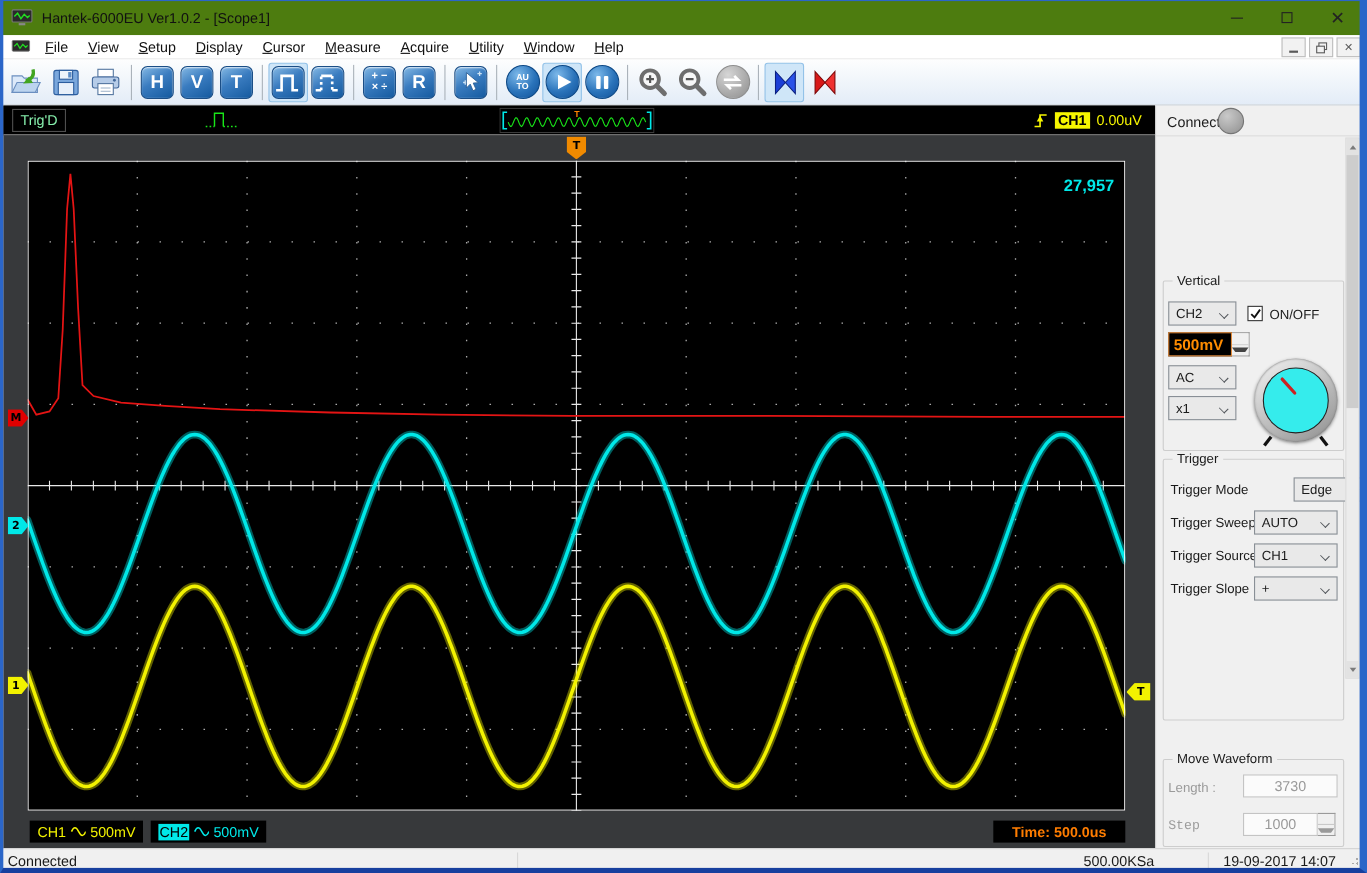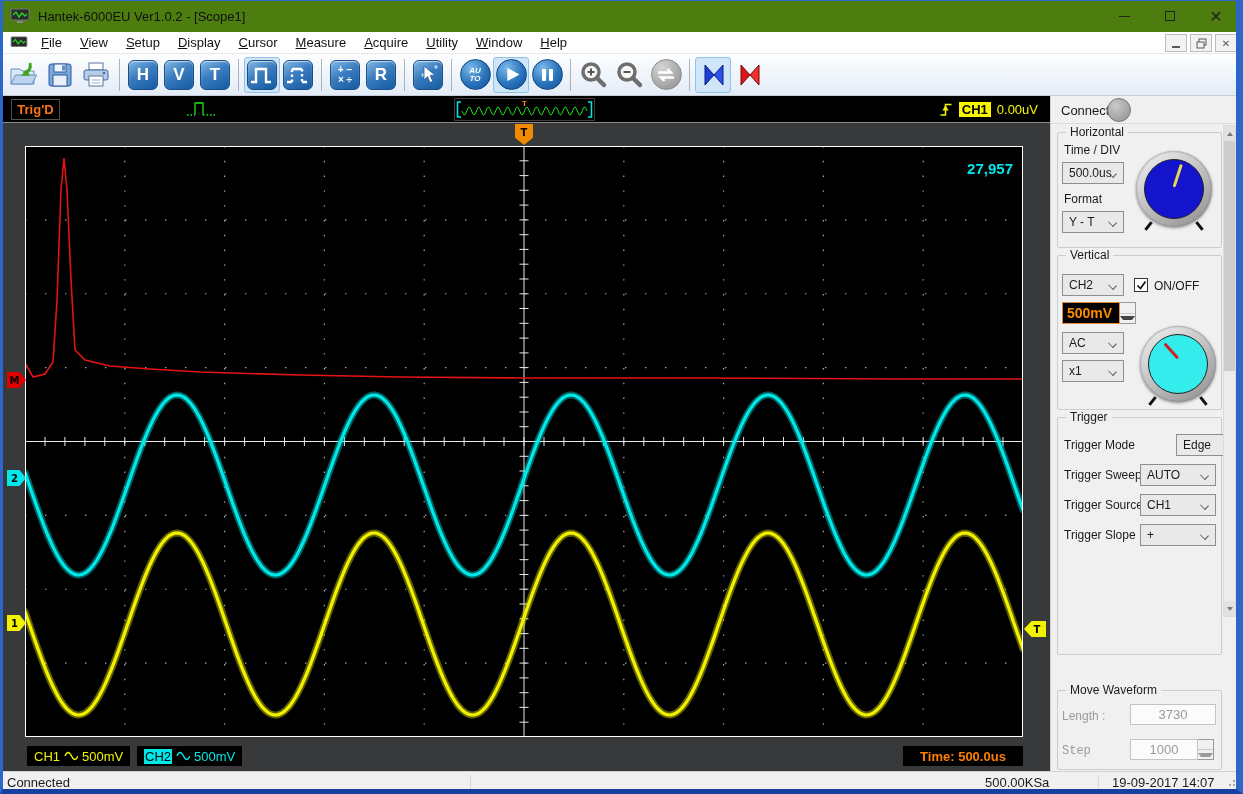--- a/index.html
+++ b/index.html
@@ -23,31 +23,31 @@
   #mdi-controls { position:absolute; right:6px; top:2px; display:flex; }
   .mdi-btn { width:22px; height:18px; border:1px solid #bdbdbd; background:#f2f2f2; display:flex; align-items:center; justify-content:center; margin-left:3px; color:#5a5a5a; font-size:10px; }
   .mdi-min { width:8px; height:2px; background:#5a5a5a; margin-top:8px; }
 
   
   #toolbar { position:absolute; left:0; top:54px; width:1243px; height:42px; background:linear-gradient(#fdfefe,#e3ecf7); display:flex; align-items:center; padding-left:6px; border-bottom:1px solid #c6cdd6; }
   .tb-sep { width:1px; height:32px; background:#aab2ba; margin:0 5px; }
   .tb-btn { width:36px; height:36px; display:flex; align-items:center; justify-content:center; border:1px solid transparent; border-radius:3px; }
   .tb-btn.sel { background:#cfe6f8; border-color:#93c2e8; }
   .sq { width:30px; height:30px; border-radius:6px; background:linear-gradient(150deg,#85b9e4 0%,#3a7cc0 45%,#155a9f 100%); border:1px solid #1b4e86; color:#fff; font-weight:bold; font-size:17px; display:flex; align-items:center; justify-content:center; box-shadow:inset 0 1px 1px rgba(255,255,255,.6); }
-  .rnd { width:31px; height:31px; border-radius:50%; background:radial-gradient(circle at 34% 28%, #7db9ea, #2a73ba 55%, #0f4f97 100%); border:1px solid #0c4886; display:flex; align-items:center; justify-content:center; color:#fff;font-style:italic; }
+  .rnd { width:31px; height:31px; border-radius:50%; background:radial-gradient(circle at 34% 28%, #7db9ea, #2a73ba 55%, #0f4f97 100%); border:1px solid #0c4886; display:flex; align-items:center; justify-content:center; color:#fff; }
   .rnd.gray { background:radial-gradient(circle at 34% 28%, #d6d6d6, #a9a9a9 60%, #8e8e8e); border-color:#8e8e8e; }
   .auto-txt { font-size:8px; font-weight:bold; line-height:8px; text-align:center; }
   .pause-bars { display:flex; gap:3px; }
   .pause-bars div { width:4px; height:12px; background:#fff; border-radius:1px; }
   .math-txt { font-size:10px; font-weight:bold; line-height:10px; text-align:center; }
 
   
   #scope-zone { position:absolute; left:3px; top:96px; width:1047px; height:675px; background:#37393b; }
   #trig-bar { position:absolute; left:0; top:0; width:1047px; height:27px; background:#000; border-bottom:1px solid #8a8a8a; }
-  #trigd-box { position:absolute; left:8px; top:3px; width:49px; height:21px; border:1px solid #4f4f4f; color:#f97316; font-size:13px; display:flex; align-items:center; justify-content:center; background:#000;font-weight:bold; }
+  #trigd-box { position:absolute; left:8px; top:3px; width:49px; height:21px; border:1px solid #4f4f4f; color:#86efac; font-size:13px; display:flex; align-items:center; justify-content:center; background:#000; }
   #pulse-mini { position:absolute; left:183px; top:3px; }
   #preview-box { position:absolute; left:451px; top:2px; }
   #trig-info { position:absolute; right:12px; top:0; height:27px; display:flex; align-items:center; gap:6px; }
   #trig-ch-chip { background:#f5f500; color:#000; font-size:13px; font-weight:bold; padding:0 3px; }
   #trig-level { color:#f5f500; font-size:13px; }
 
   #scope-svg { position:absolute; left:22px; top:50px; }
 
   .tag { position:absolute; font-size:10px; font-weight:bold; color:#000; display:flex; align-items:center; justify-content:center; font-family:"DejaVu Sans",sans-serif; }
   .tag-right { clip-path:polygon(0 0,66% 0,100% 50%,66% 100%,0 100%); padding-right:4px; }
@@ -356,39 +356,20 @@
     </div>
     <div class="ch-box" style="left:900px; width:120px; color:#ff7d00; justify-content:center; font-weight:bold;">Time: 500.0us</div>
   </div>
 
   <div id="panel">
     <div id="connect-row">
       <span id="connect-label">Connect:</span>
       <div id="connect-led"></div>
     </div>
 
-    <div class="group" style="top:36px; height:116px;">
-      <span class="group-title">Horizontal</span>
-      <span class="flabel" style="left:6px; top:10px;">Time / DIV</span>
-      <div class="combo" style="left:4px; top:29px; width:62px;">
-        <span>500.0us</span>
-          <span class="chev"></span>
-      </div>
-      <span class="flabel" style="left:6px; top:59px;">Format</span>
-      <div class="combo" style="left:4px; top:78px; width:62px;">
-        <span>Y - T</span>
-          <span class="chev"></span>
-      </div>
-      <div class="knob" style="left:78px; top:18px;">
-        <div class="inner" style="background:#1414cc;"></div>
-        <div class="pointer" style="height:24px; background:#e6d84a; transform:translate(-50%,-108%) rotate(18deg);"></div>
-        <div class="foot l"></div>
-          <div class="foot r"></div>
-      </div>
-    </div>
 
     <div class="group" style="top:159px; height:155px;">
       <span class="group-title">Vertical</span>
       <div class="combo" style="left:4px; top:18px; width:62px;">
         <span>CH2</span>
           <span class="chev"></span>
       </div>
       <div class="checkbox" style="left:76px; top:22px;">
         <svg width="11" height="11" viewBox="0 0 11 11">
             <path d="M1.5 5.5 l3 3 5 -7" stroke="#111" stroke-width="1.7" fill="none"></path>

